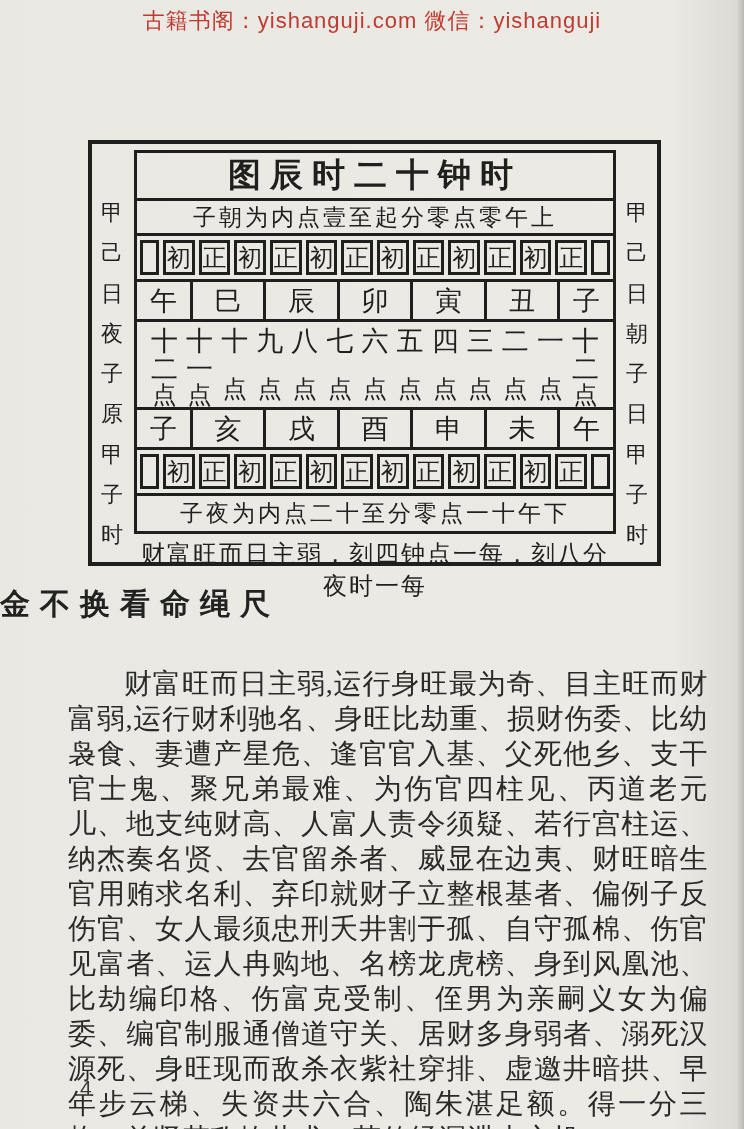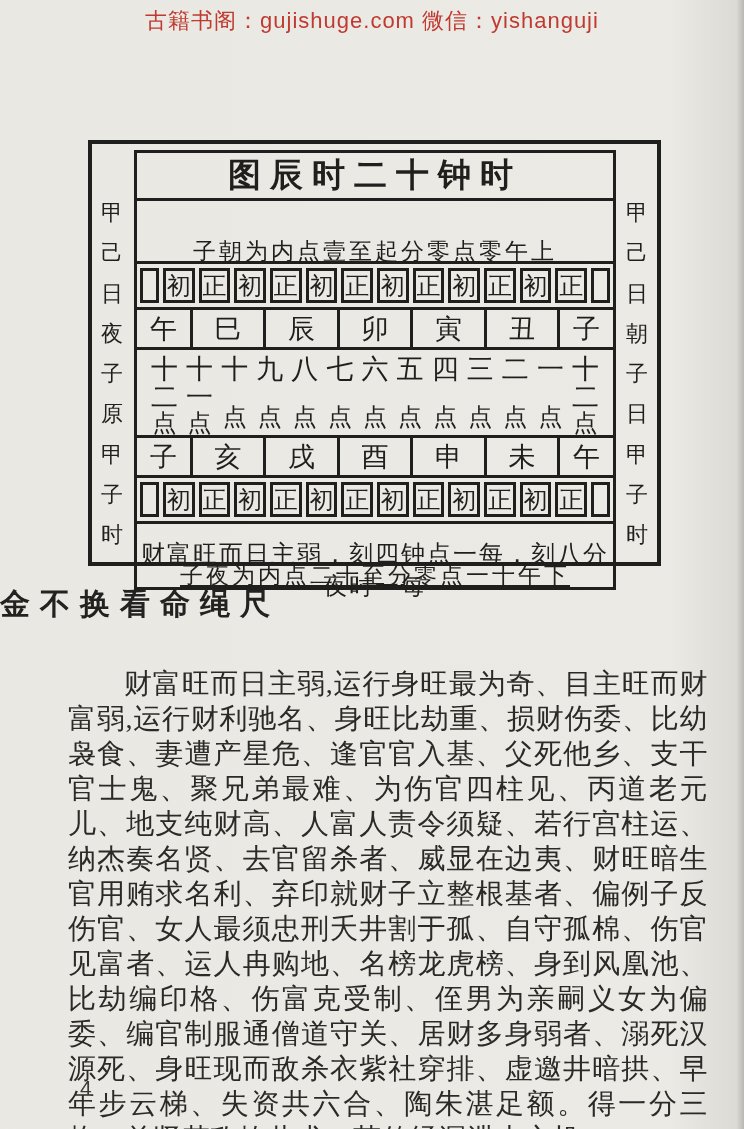--- a/index.html
+++ b/index.html
@@ -25,23 +25,23 @@
   .side-col.left{left:5px;}
   .side-col.right{right:5px;}
   .inner{
     position:absolute;left:42px;top:6px;width:482px;
     border:3px solid #1f1f1d;box-sizing:border-box;background:transparent;
   }
   .row{
     border-bottom:3px solid #1f1f1d;display:flex;align-items:center;justify-content:center;
     box-sizing:border-box;color:#1f1f1d;
   }
-  .row.last{border-bottom:none;text-decoration:underline;}
+  .row.last{border-bottom:none;}
   .title-row{height:48px;font-size:33px;font-weight:bold;letter-spacing:9px;}
-  .note-row{height:23px;font-size:23px;letter-spacing:3px;margin-top:40px;}
+  .note-row{height:35px;font-size:23px;letter-spacing:3px;}
   .hm-row{height:46px;padding:4px 1px;align-items:stretch;}
   .hm-cell{
     flex:1;border:3px solid #1f1f1d;margin:0 2px;box-sizing:border-box;
     display:flex;align-items:center;justify-content:center;font-size:24px;
   }
   .hm-end{flex:0.5;}
   .branch-row{height:40px;padding:0;align-items:stretch;}
   .branch-cell{
     display:flex;align-items:center;justify-content:center;
     font-size:27px;border-right:3px solid #1f1f1d;box-sizing:border-box;
@@ -69,21 +69,21 @@
   .page-number{
     position:absolute;left:80px;top:1076px;font-size:21px;color:#3a3a38;
     font-family:"Liberation Sans","DejaVu Sans",sans-serif;
   }
 </style>
 </head>
 <body>
 
 <div class="page">
 
-  <div class="header" id="header-text" style="color: rgb(191, 58, 48);">古籍书阁：gujishuge.com 微信：yishanguji</div>
+  <div class="header" id="header-text" style="color: rgb(191, 58, 48);">古籍书阁：yishanguji.com 微信：yishanguji</div>
 
   <div class="diagram">
     <div class="side-col left" id="side-left">
         <div class="side-char">甲</div>
         <div class="side-char">己</div>
         <div class="side-char">日</div>
         <div class="side-char">夜</div>
         <div class="side-char">子</div>
         <div class="side-char">原</div>
         <div class="side-char">甲</div>

